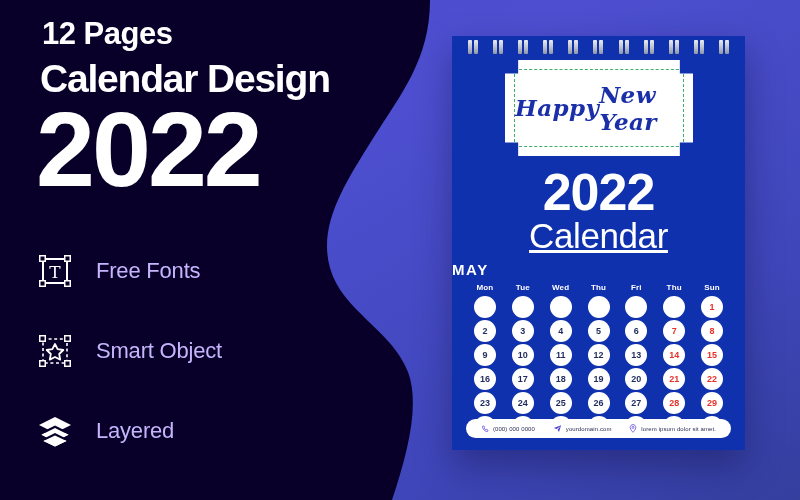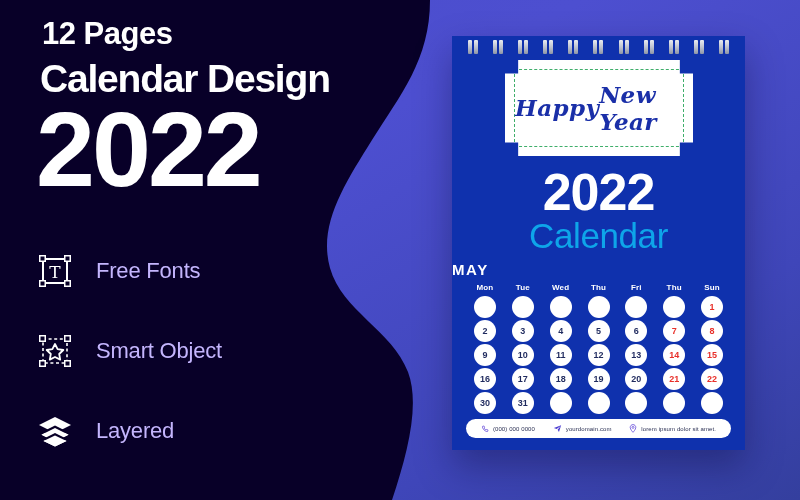--- a/index.html
+++ b/index.html
@@ -84,21 +84,21 @@
     font-style:italic;font-weight:bold;
     color:#1a2fa8;font-size:23px;line-height:1.18;letter-spacing:0.4px;
   }
 
   .card-year{
     position:absolute;left:0;right:0;top:130px;text-align:center;
     font-size:52px;font-weight:bold;color:#ffffff;letter-spacing:-1px;line-height:1;
   }
   .card-word{
     position:absolute;left:0;right:0;top:182px;text-align:center;
-    font-size:35px;color:#0ea5e9;letter-spacing:-0.4px;line-height:1;
+    font-size:35px;color:#ffffff;letter-spacing:-0.4px;line-height:1;text-decoration:underline;
   }
   .card-month{
     position:absolute;left:0;right:0;top:225px;text-align:left;
     font-size:15px;font-weight:bold;color:#ffffff;letter-spacing:1.6px;
   }
 
   .grid{position:absolute;left:14px;top:247px;width:265px;}
   .dayrow,.datrow{display:flex;}
   .dayrow{margin-bottom:4px;}
   .dayrow span{
@@ -336,20 +336,43 @@
             </div>
             <div class="cellwrap">
               <div class="cell we">21</div>
             </div>
             <div class="cellwrap">
               <div class="cell we">22</div>
             </div>
           </div>
           <div class="datrow">
             <div class="cellwrap">
+              <div class="cell">23</div>
+            </div>
+            <div class="cellwrap">
+              <div class="cell">24</div>
+            </div>
+            <div class="cellwrap">
+              <div class="cell">25</div>
+            </div>
+            <div class="cellwrap">
+              <div class="cell">26</div>
+            </div>
+            <div class="cellwrap">
+              <div class="cell">27</div>
+            </div>
+            <div class="cellwrap">
+              <div class="cell we">28</div>
+            </div>
+            <div class="cellwrap">
+              <div class="cell we">29</div>
+            </div>
+          </div>
+          <div class="datrow">
+            <div class="cellwrap">
               <div class="cell">30</div>
             </div>
             <div class="cellwrap">
               <div class="cell">31</div>
             </div>
             <div class="cellwrap">
               <div class="cell blank"></div>
             </div>
             <div class="cellwrap">
               <div class="cell blank"></div>

